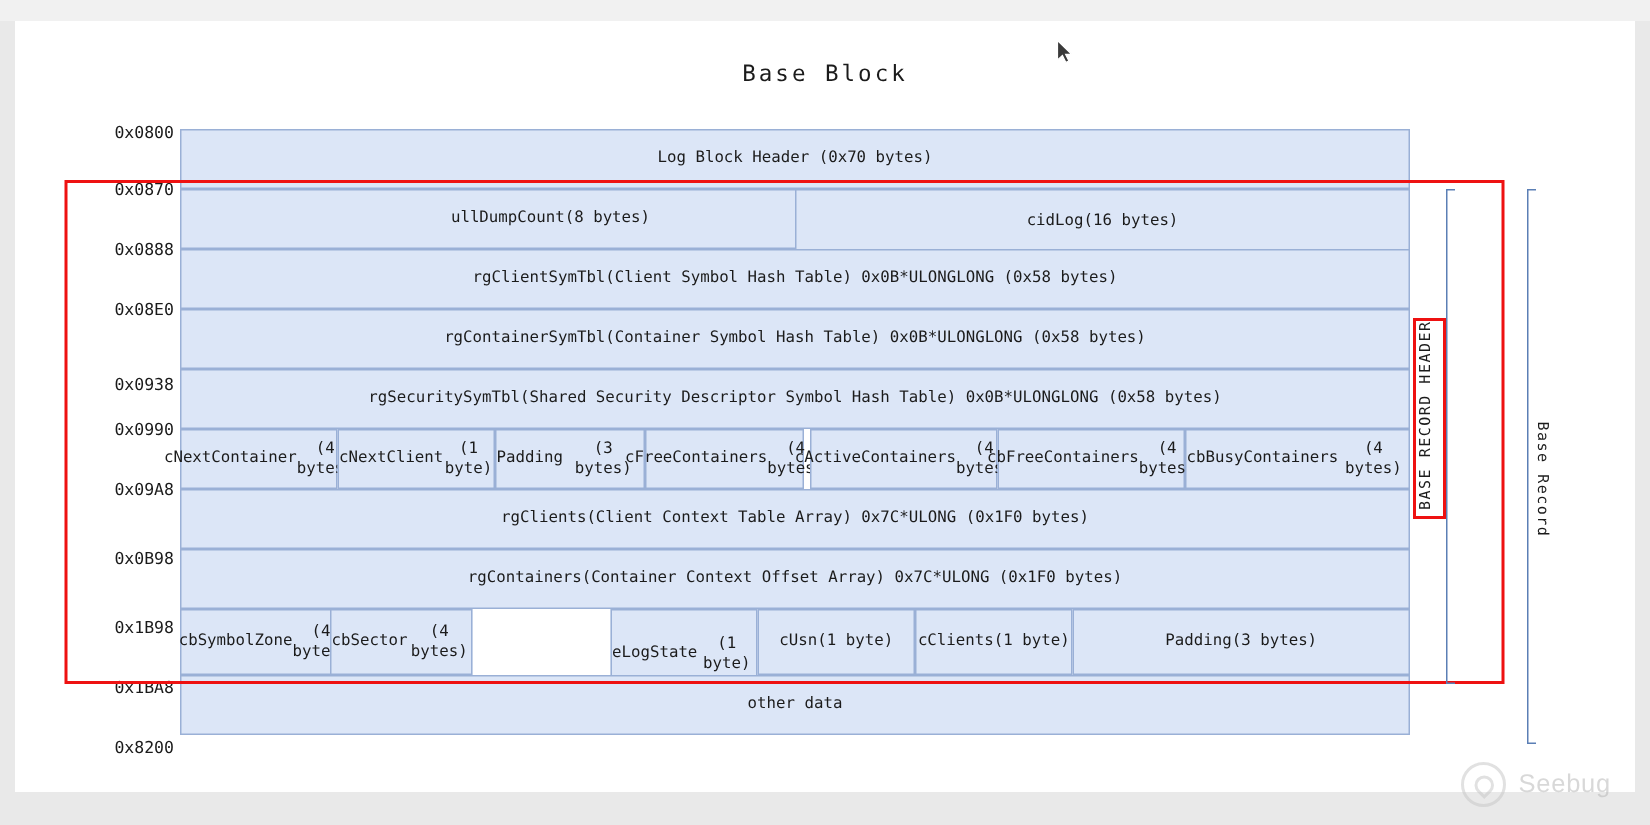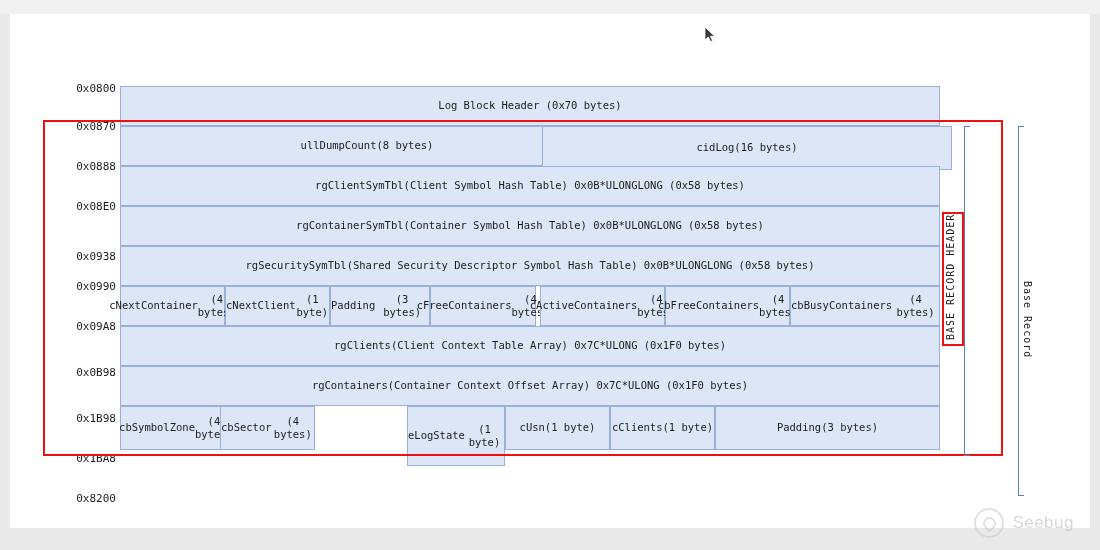--- a/index.html
+++ b/index.html
@@ -77,39 +77,40 @@
 
   <div class="topbar"></div>
   <div class="page"></div>
 
   <div class="cursor">
     <svg width="12" height="17" viewBox="0 0 12 17">
       <path d="M1,1 L1,14 L4.3,11 L6.6,15.6 L8.6,14.7 L6.4,10.3 L10.6,10.3 Z" fill="#3a3a3a" stroke="#ffffff" stroke-width="0.8"></path>
     </svg>
   </div>
 
+  <div class="title">Base Block</div>
 
   <div class="diagram">
 
     <div class="addr" style="top:-4px">0x0800</div>
     <div class="addr" style="top:34px">0x0870</div>
     <div class="addr" style="top:74px">0x0888</div>
     <div class="addr" style="top:114px">0x08E0</div>
     <div class="addr" style="top:164px">0x0938</div>
     <div class="addr" style="top:194px">0x0990</div>
     <div class="addr" style="top:234px">0x09A8</div>
     <div class="addr" style="top:280px">0x0B98</div>
     <div class="addr" style="top:326px">0x1B98</div>
     <div class="addr" style="top:366px">0x1BA8</div>
     <div class="addr" style="top:406px">0x8200</div>
 
     <div class="box rowbox" style="top:0px;height:40px">Log Block Header (0x70 bytes)</div>
 
     <div class="box" style="left:62px;top:40px;width:494px;height:40px">ullDumpCount(8 bytes)</div>
-    <div class="box" style="left:484px;top:40px;width:410px;height:44px">cidLog(16 bytes)</div>
+    <div class="box" style="left:472px;top:40px;width:410px;height:44px">cidLog(16 bytes)</div>
 
     <div class="box rowbox" style="top:80px;height:40px">rgClientSymTbl(Client Symbol Hash Table) 0x0B*ULONGLONG (0x58 bytes)</div>
     <div class="box rowbox" style="top:120px;height:40px">rgContainerSymTbl(Container Symbol Hash Table) 0x0B*ULONGLONG (0x58 bytes)</div>
     <div class="box rowbox" style="top:160px;height:40px">rgSecuritySymTbl(Shared Security Descriptor Symbol Hash Table) 0x0B*ULONGLONG (0x58 bytes)</div>
 
     <div class="box" style="left:62px;top:200px;width:105px;height:40px"><span>cNextContainer</span><br><span>(4 bytes)</span></div>
     <div class="box" style="left:167px;top:200px;width:105px;height:40px"><span>cNextClient</span><br><span>(1 byte)</span></div>
     <div class="box" style="left:272px;top:200px;width:100px;height:40px"><span>Padding</span><br><span>(3 bytes)</span></div>
     <div class="box" style="left:372px;top:200px;width:106px;height:40px"><span>cFreeContainers</span><br><span>(4 bytes)</span></div>
     <div class="box" style="left:482px;top:200px;width:125px;height:40px"><span>cActiveContainers</span><br><span>(4 bytes)</span></div>
@@ -119,20 +120,21 @@
     <div class="box rowbox" style="top:240px;height:40px">rgClients(Client Context Table Array) 0x7C*ULONG (0x1F0 bytes)</div>
     <div class="box rowbox" style="top:280px;height:40px">rgContainers(Container Context Offset Array) 0x7C*ULONG (0x1F0 bytes)</div>
 
     <div class="box" style="left:62px;top:320px;width:112px;height:44px"><span>cbSymbolZone</span><br><span>(4 bytes)</span></div>
     <div class="box" style="left:162px;top:320px;width:95px;height:44px"><span>cbSector</span><br><span>(4 bytes)</span></div>
     <div class="box" style="left:349px;top:320px;width:98px;height:60px"><span>eLogState</span><br><span>(1 byte)</span></div>
     <div class="box" style="left:447px;top:320px;width:105px;height:44px"><span>cUsn</span><br><span>(1 byte)</span></div>
     <div class="box" style="left:552px;top:320px;width:105px;height:44px"><span>cClients</span><br><span>(1 byte)</span></div>
     <div class="box" style="left:657px;top:320px;width:225px;height:44px"><span>Padding</span><br><span>(3 bytes)</span></div>
 
+    <div class="box rowbox" style="top:364px;height:40px">other data</div>
 
     <div class="redrect" style="left:-15px;top:34px;width:960px;height:336px"></div>
 
     <div class="redrect" style="left:884px;top:126px;width:22px;height:134px"></div>
 
     <div class="bracket" style="left:906px;top:40px;height:330px"></div>
     <div class="vlabel upright" style="left:887px;top:134px;height:120px">BASE RECORD HEADER</div>
 
     <div class="bracket" style="left:960px;top:40px;height:370px"></div>
     <div class="vlabel" style="left:964px;top:195px;height:90px">Base Record</div>

